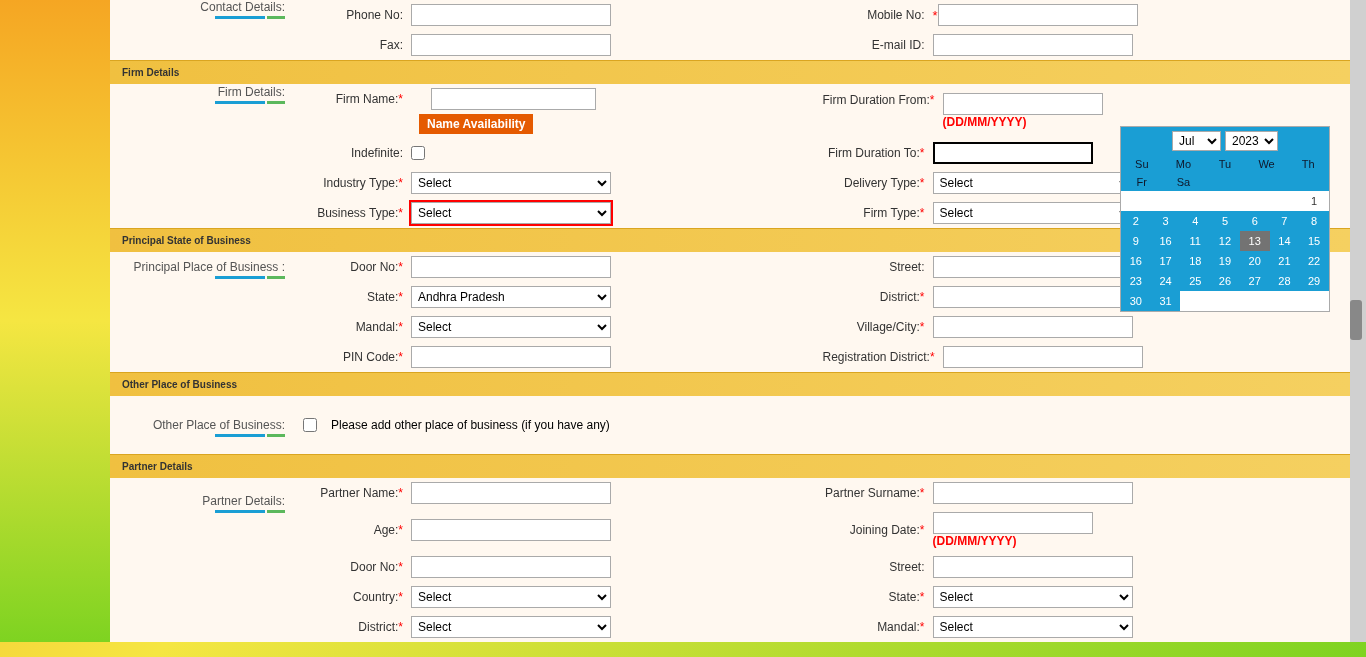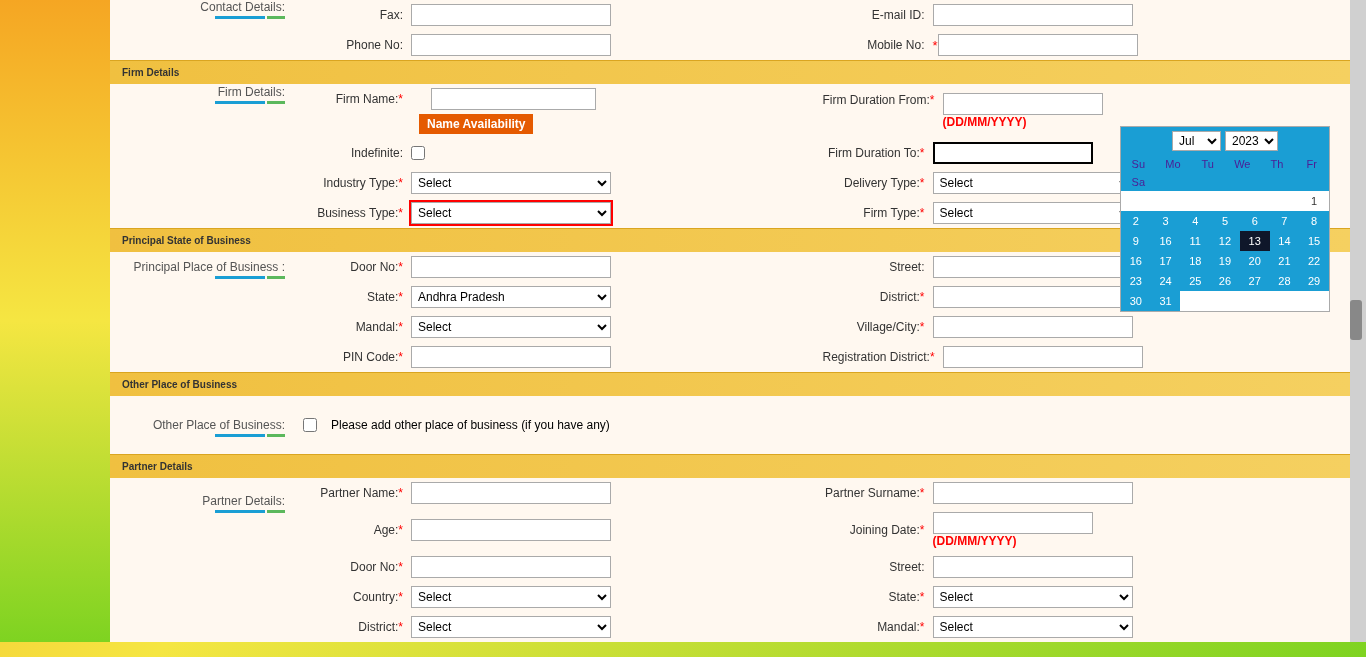--- a/index.html
+++ b/index.html
@@ -71,43 +71,43 @@
       gap: 4px;
     }
     .calendar-header select {
       height: 20px;
       font-size: 12px;
       width: auto;
       background: #fff;
     }
     .calendar-days-header {
       display: grid;
-      grid-template-columns: repeat(6, 1fr);
+      grid-template-columns: repeat(5, 1fr);
       background: #1a9ed4;
-      color: #4c1d95;
+      color: #0f172a;
     }
     .calendar-days-header span {
       text-align: center;
       padding: 3px 0;
       font-size: 11px;
     }
     .calendar-grid {
       display: grid;
       grid-template-columns: repeat(7, 1fr);
       background: #fff;
     }
     .cal-day {
       text-align: center;
       padding: 4px 2px;
       cursor: pointer;
       font-size: 11px;
       color: #333;
     }
     .cal-day.past { background: #1a9ed4; color: #fff; }
-    .cal-day.today { background: #0f172a; color: #fff; }
+    .cal-day.today { background: #737373; color: #fff; }
     .cal-day.empty { }
     .cal-day.sat-sun { color: #1a9ed4; }
     .cal-day.past.sat-sun { color: #fff; }
 
     
     .red-outline {
       outline: 2px solid red;
     }
 
     
@@ -218,36 +218,36 @@
         <div class="section-label-area">
           <div class="section-label-text">Contact Details:</div>
           <div class="ul-bar">
             <div class="ul-blue"></div>
             <div class="ul-green"></div>
           </div>
         </div>
         <div style="flex:1;">
           <div class="data-row">
             <div class="col-left">
-              <span class="lbl">Fax:</span>
-              <div class="inp"><input type="text" style=""></div>
-            </div>
-            <div class="col-right">
-              <span class="lbl">E-mail ID:</span>
-              <div class="inp"><input type="text" style=""></div>
-            </div>
-          </div>
-          <div class="data-row">
-            <div class="col-left">
               <span class="lbl">Phone No:</span>
               <div class="inp"><input type="text" style=""></div>
             </div>
             <div class="col-right">
               <span class="lbl">Mobile No:</span>
               <span class="req">*</span>
+              <div class="inp"><input type="text" style=""></div>
+            </div>
+          </div>
+          <div class="data-row">
+            <div class="col-left">
+              <span class="lbl">Fax:</span>
+              <div class="inp"><input type="text" style=""></div>
+            </div>
+            <div class="col-right">
+              <span class="lbl">E-mail ID:</span>
               <div class="inp"><input type="text" style=""></div>
             </div>
           </div>
         </div>
       </div>
 
       <div class="section-header">
         <span>Firm Details</span>
       </div>
 

